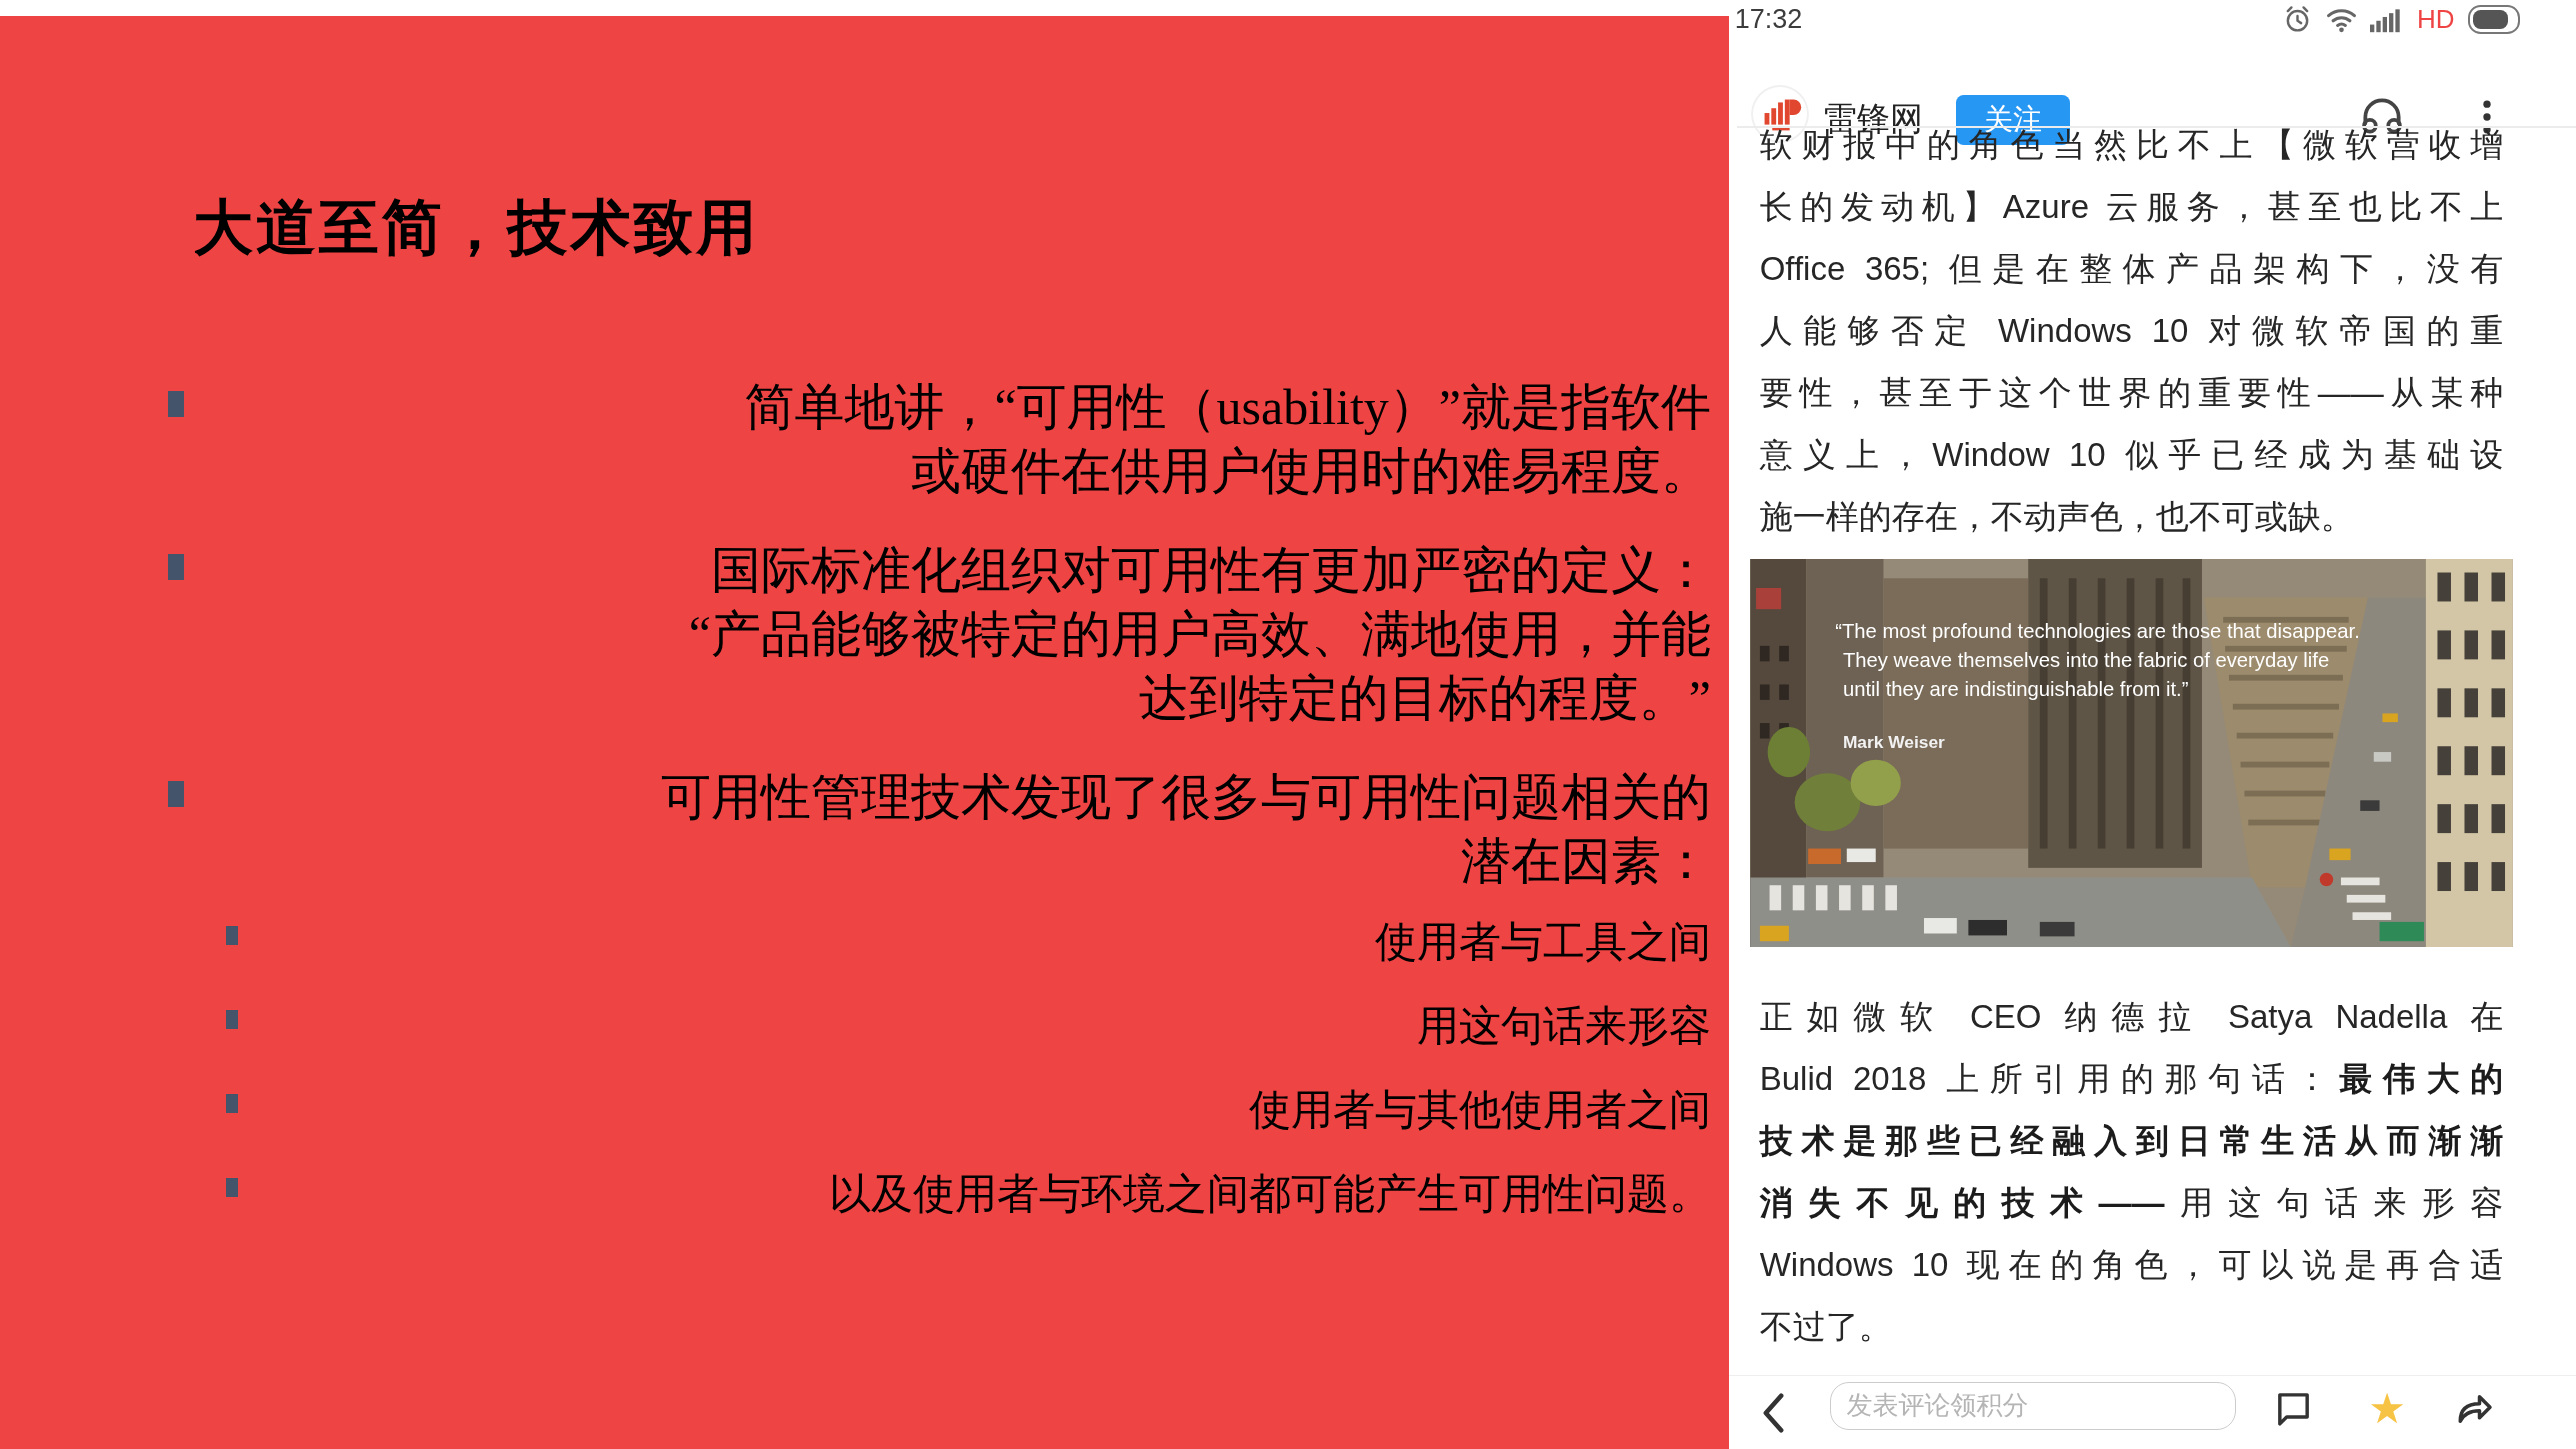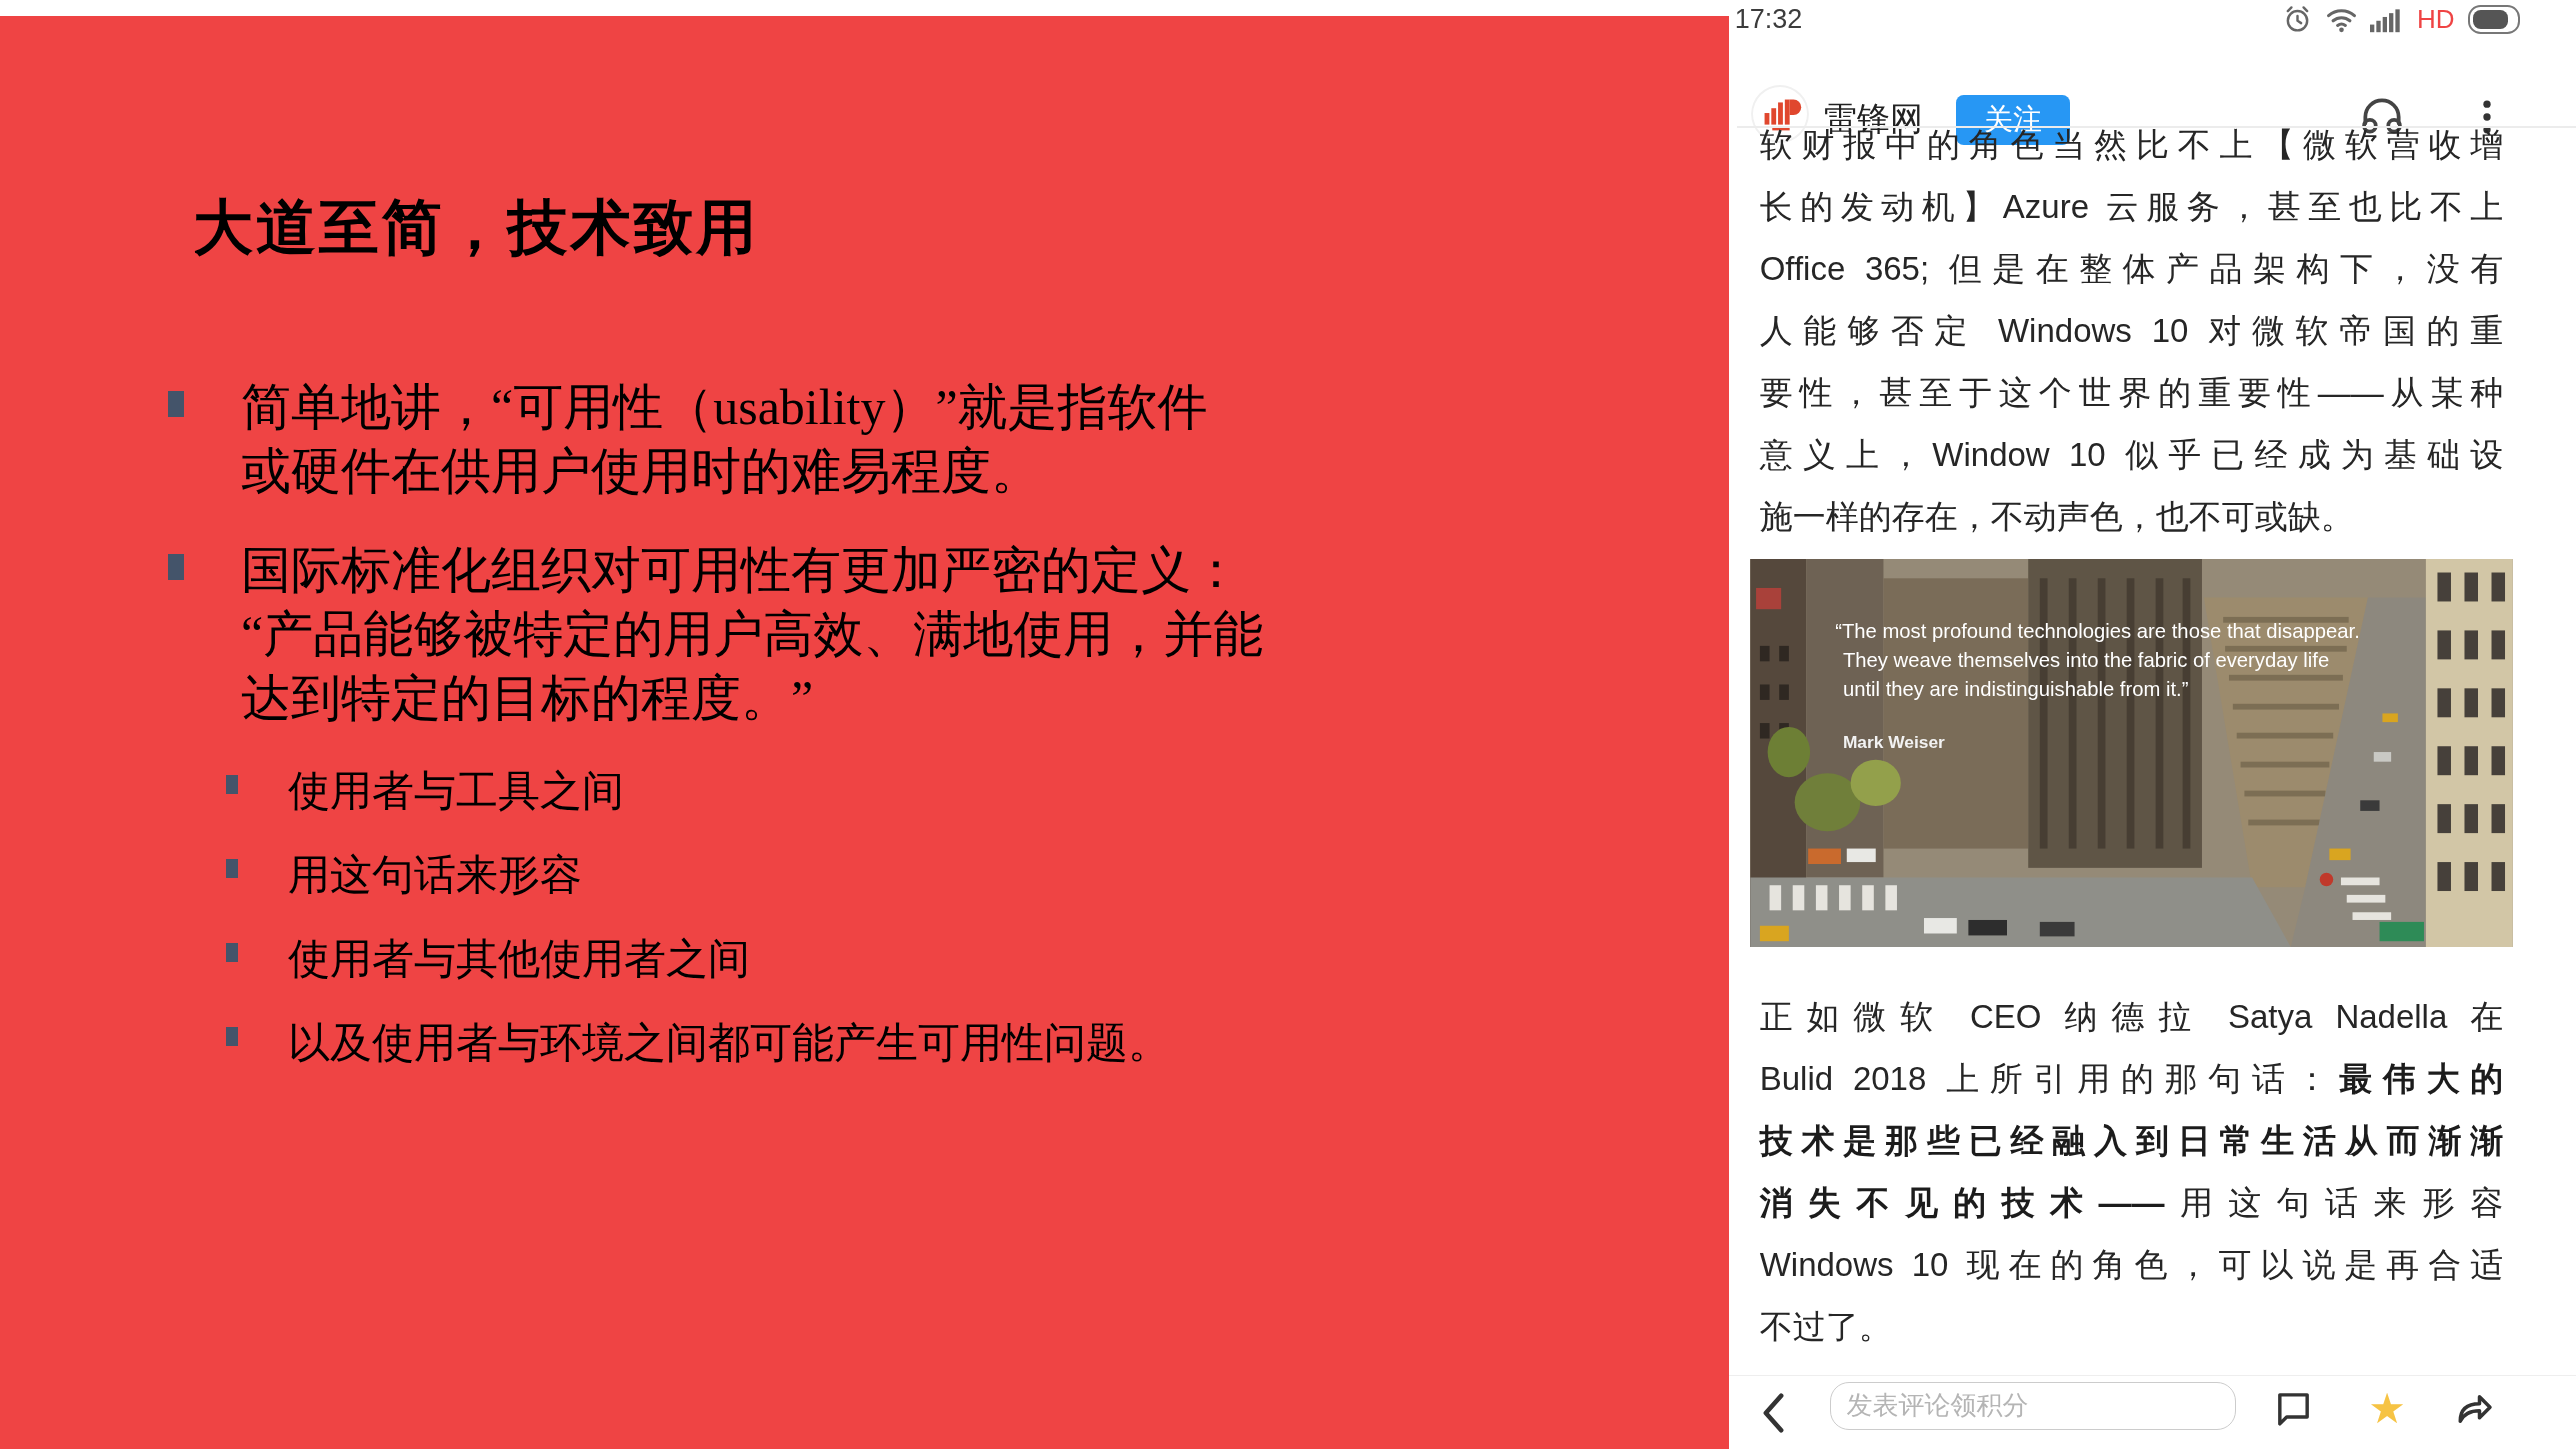--- a/index.html
+++ b/index.html
@@ -4,21 +4,21 @@
 <style>
   html,body{margin:0;padding:0;background:#ffffff;width:2576px;height:1450px;overflow:hidden;
             font-family:"Liberation Sans",sans-serif;}
   .stage{position:absolute;left:0;top:0;width:2576px;height:1450px;background:#fff;}
 
   
   .slide{position:absolute;left:0;top:16px;width:1729px;height:1450px;background:#ef4444;color:#000;}
   .slide-title{position:absolute;left:193px;top:172px;font-family:"Liberation Serif",serif;
                font-weight:700;font-size:60px;letter-spacing:2.9px;color:#000;}
   .slide-body{position:absolute;left:166px;top:359px;width:1545px;
-              font-family:"Liberation Serif",serif;color:#000;}
+              font-family:"Liberation Serif",serif;color:#000;text-align:right;}
   .bullet{position:relative;padding-left:75px;font-size:50px;line-height:64px;margin-bottom:35px;}
   .bullet .marker{position:absolute;left:1.9px;top:15.5px;width:16.4px;height:26px;background:#44546A;}
   .subs{margin-left:58px;}
   .sub{position:relative;padding-left:64px;font-size:42px;line-height:52px;margin-bottom:32px;}
   .sub .marker{position:absolute;left:1.9px;top:9.7px;width:12.6px;height:19.3px;background:#44546A;}
   .bline{white-space:nowrap;}
 
   
   .phone{position:absolute;left:1729px;top:0;width:847px;height:1334px;background:#fff;color:#212121;}
   .statusbar{position:absolute;left:0;top:0;width:847px;height:39px;}
@@ -70,20 +70,25 @@
         <div class="bline">或硬件在供用户使用时的难易程度。</div>
       </div>
 
       <div class="bullet">
         <span class="marker"></span>
         <div class="bline">国际标准化组织对可用性有更加严密的定义：</div>
         <div class="bline">“产品能够被特定的用户高效、满地使用，并能</div>
         <div class="bline">达到特定的目标的程度。”</div>
       </div>
 
+      <div class="bullet" style="margin-bottom:23px">
+        <span class="marker"></span>
+        <div class="bline">可用性管理技术发现了很多与可用性问题相关的</div>
+        <div class="bline">潜在因素：</div>
+      </div>
 
       <div class="subs">
         <div class="sub">
           <span class="marker"></span>
           <span>使用者与工具之间</span>
         </div>
         <div class="sub">
           <span class="marker"></span>
           <span>用这句话来形容</span>
         </div>

